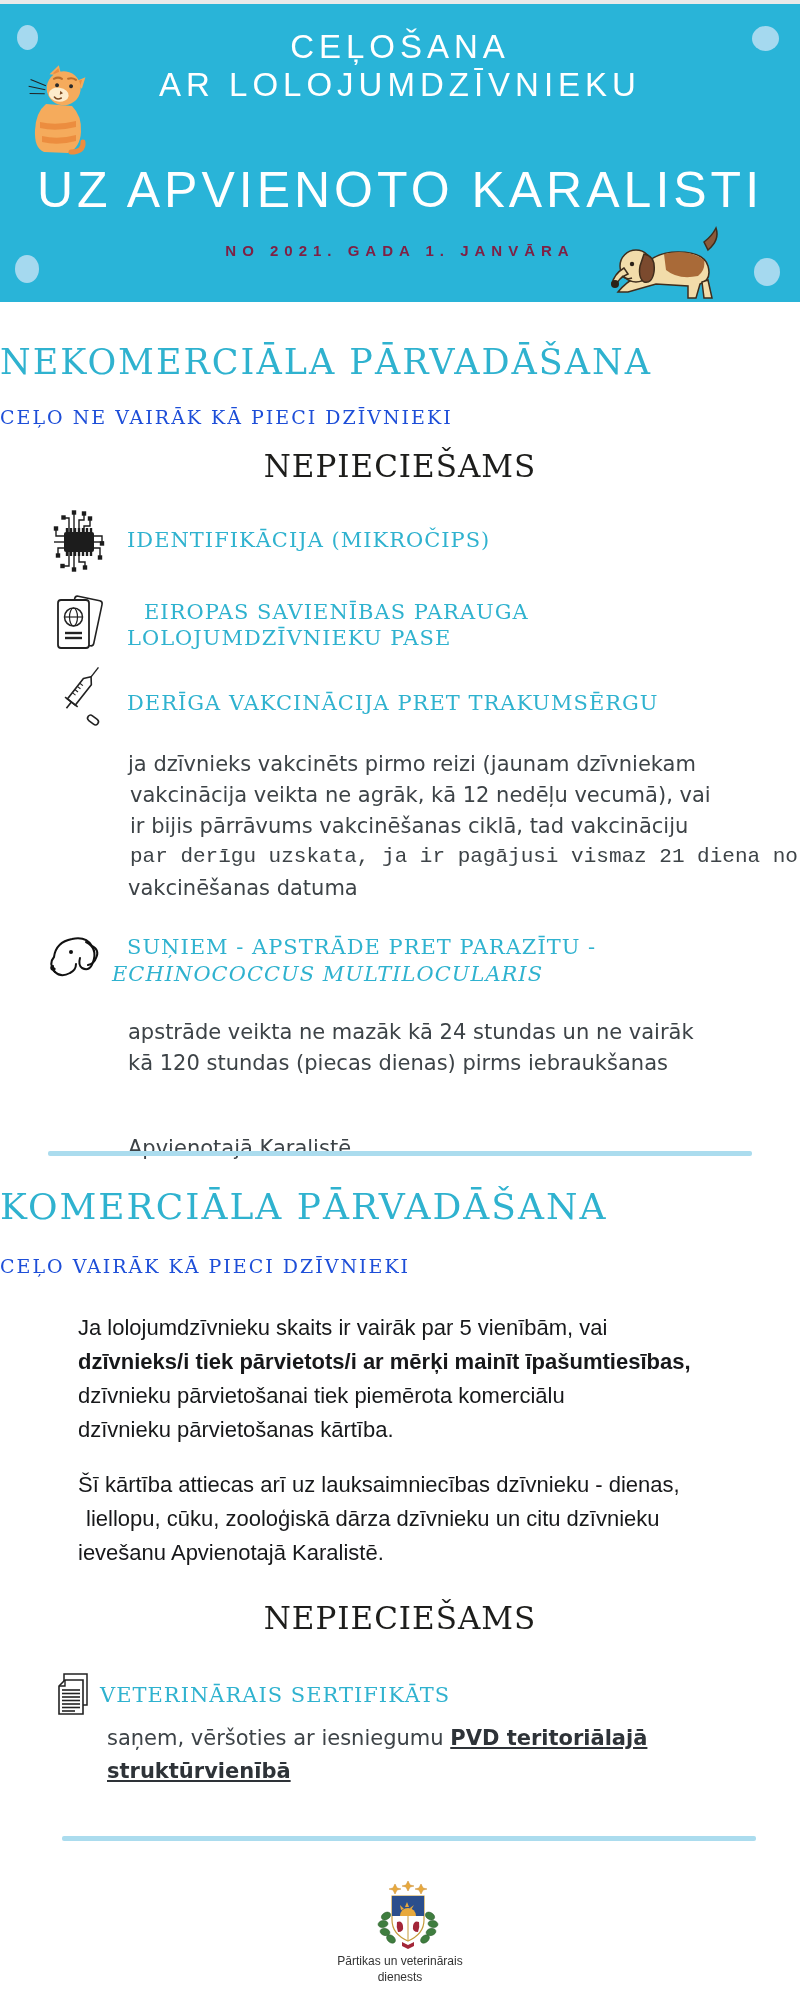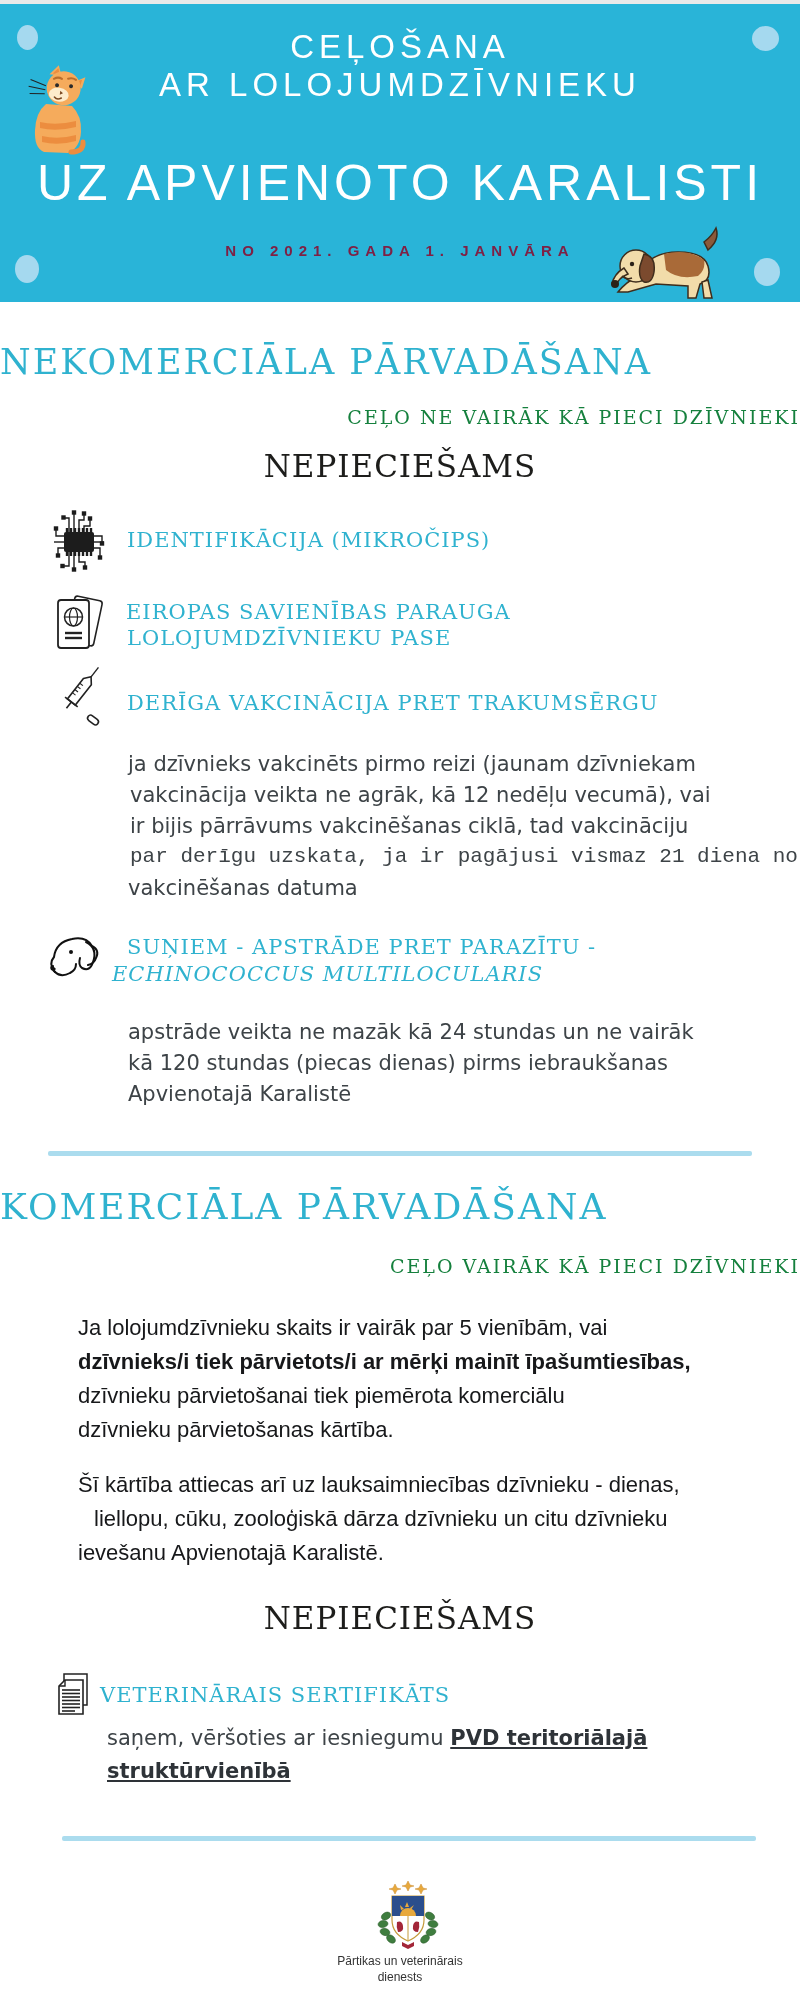--- a/index.html
+++ b/index.html
@@ -6,30 +6,30 @@
   body { background:#e9e9e9; font-family:"DejaVu Sans", sans-serif; }
   .poster { position:relative; width:800px; height:2000px; margin:4px auto; background:#ffffff; overflow:hidden; }
 
   
   .header { position:absolute; left:0; top:0; width:800px; height:298px; background:#29b4d8; }
   .deco-circle { position:absolute; background:#a5d9ef; border-radius:50%; }
   .hdr-title { position:absolute; left:0; right:0; text-align:center; color:#ffffff;
                font-family:"Liberation Sans", sans-serif; font-weight:400; }
   .hdr-line1 { top:24px; font-size:33px; letter-spacing:5px; }
   .hdr-line2 { top:62px; font-size:33px; letter-spacing:5px; }
-  .hdr-line3 { top:150px; font-size:50px; letter-spacing:4px;text-align:center; }
+  .hdr-line3 { top:157px; font-size:50px; letter-spacing:4px;text-align:center; }
   .hdr-date  { position:absolute; left:0; right:0; top:238px; text-align:center; color:#7e2145;
                font-family:"Liberation Sans", sans-serif; font-size:15px; letter-spacing:6px; font-weight:700; }
   .cat-wrap { position:absolute; left:26px; top:60px; }
   .dog-wrap { position:absolute; left:608px; top:218px; }
 
   
   .h-cyan { position:absolute; left:0; right:0; text-align:left; color:#2fb2cf;
             font-family:"DejaVu Serif", serif; letter-spacing:2px; }
-  .h-dark-sub { position:absolute; left:0; right:0; text-align:right; color:#15803d;
+  .h-dark-sub { position:absolute; left:0; right:0; text-align:left; color:#1d4ed8;
             font-family:"DejaVu Serif", serif; font-size:19px; letter-spacing:2px; }
   .h-required { position:absolute; left:0; right:0; text-align:center; color:#1d1d1b;
             font-family:"DejaVu Serif", serif; font-size:31px; letter-spacing:1px; }
 
   .item-label { position:absolute; color:#2fb2cf; font-family:"DejaVu Serif", serif;
                 font-size:21px; letter-spacing:1px; white-space:nowrap; }
   .item-label.italic { font-style:italic; }
 
   .note-line { position:absolute; color:#3d4347; font-family:"DejaVu Sans", sans-serif;
                font-size:21px; white-space:nowrap; }
@@ -165,21 +165,21 @@
         <rect x="16" y="6" width="28" height="46" rx="3" fill="#ffffff" stroke="#222" stroke-width="1.6"></rect>
       </g>
       <rect x="4" y="8" width="31" height="48" rx="3" fill="#ffffff" stroke="#222" stroke-width="1.8"></rect>
       <circle cx="19.5" cy="25" r="9" fill="none" stroke="#222" stroke-width="1.5"></circle>
       <ellipse cx="19.5" cy="25" rx="4" ry="9" fill="none" stroke="#222" stroke-width="1.2"></ellipse>
       <line x1="10.5" y1="25" x2="28.5" y2="25" stroke="#222" stroke-width="1.2"></line>
       <line x1="11" y1="41" x2="28" y2="41" stroke="#222" stroke-width="2.4"></line>
       <line x1="11" y1="46" x2="28" y2="46" stroke="#222" stroke-width="2.4"></line>
     </svg>
   </div>
-  <div class="item-label" style="left:126px; top:596px;">EIROPAS SAVIENĪBAS PARAUGA</div>
+  <div class="item-label" style="left:144px; top:596px;">EIROPAS SAVIENĪBAS PARAUGA</div>
   <div class="item-label" style="left:127px; top:622px;">LOLOJUMDZĪVNIEKU  PASE</div>
 
   <div class="icon-abs" style="left:58px; top:657px;">
     <svg width="44" height="68" viewBox="0 0 44 68">
       <g stroke="#222" fill="none" transform="rotate(38 22 30)">
         <line x1="22" y1="0" x2="22" y2="12" stroke-width="1.4"></line>
         <path d="M17 18 L22 12 L27 18 L27 44 L17 44 Z" stroke-width="1.6"></path>
         <line x1="17" y1="24" x2="21" y2="24" stroke-width="1.1"></line>
         <line x1="17" y1="28" x2="21" y2="28" stroke-width="1.1"></line>
         <line x1="17" y1="32" x2="21" y2="32" stroke-width="1.1"></line>
@@ -208,34 +208,34 @@
       </g>
       <circle cx="25" cy="20" r="2" fill="#111"></circle>
       <path d="M6 33 Q3 35 5 38 Q8 40 10 37 Z" fill="#111"></path>
     </svg>
   </div>
   <div class="item-label" style="left:127px; top:931px;">SUŅIEM - APSTRĀDE PRET PARAZĪTU -</div>
   <div class="item-label italic" style="left:112px; top:958px;">ECHINOCOCCUS MULTILOCULARIS</div>
 
   <div class="note-line" style="left:128px; top:1016px;">apstrāde veikta ne mazāk kā 24 stundas un ne vairāk</div>
   <div class="note-line" style="left:128px; top:1047px;">kā 120 stundas (piecas dienas)  pirms iebraukšanas</div>
-  <div class="note-line" style="left:128px; top:1078px;">Apvienotajā Karalistē</div>
+  <div class="note-line" style="left:128px; top:1132px;">Apvienotajā Karalistē</div>
 
   <div class="divider" style="left:48px; top:1147px; width:704px;"></div>
 
   <div class="h-cyan" style="top:1182px; font-size:36px;">KOMERCIĀLA PĀRVADĀŠANA</div>
   <div class="h-dark-sub" style="top:1251px;">CEĻO VAIRĀK KĀ PIECI DZĪVNIEKI</div>
 
   <div class="para-line" style="left:78px; top:1311px;">Ja lolojumdzīvnieku skaits ir  vairāk par 5 vienībām, vai</div>
   <div class="para-line" style="left:78px; top:1345px;font-weight:bold;">dzīvnieks/i  tiek pārvietots/i ar mērķi mainīt īpašumtiesības,</div>
   <div class="para-line" style="left:78px; top:1379px;">dzīvnieku pārvietošanai tiek piemērota komerciālu</div>
   <div class="para-line" style="left:78px; top:1413px;">dzīvnieku pārvietošanas kārtība.</div>
 
   <div class="para-line" style="left:78px; top:1468px;">Šī kārtība attiecas arī uz lauksaimniecības dzīvnieku - dienas,</div>
-  <div class="para-line" style="left:94px; top:1502px;">liellopu, cūku, zooloģiskā dārza dzīvnieku un citu dzīvnieku</div>
+  <div class="para-line" style="left:86px; top:1502px;">liellopu, cūku, zooloģiskā dārza dzīvnieku un citu dzīvnieku</div>
   <div class="para-line" style="left:78px; top:1536px;">ievešanu Apvienotajā Karalistē.</div>
 
   <div class="h-required" style="top:1596px;">NEPIECIEŠAMS</div>
 
   <div class="icon-abs" style="left:55px; top:1668px;">
     <svg width="36" height="44" viewBox="0 0 36 44">
       <rect x="9" y="2" width="23" height="31" fill="#ffffff" stroke="#222" stroke-width="1.5"></rect>
       <path d="M10 8 L4 14 L4 42 L28 42 L28 8 Z" fill="#ffffff" stroke="#222" stroke-width="1.6"></path>
       <path d="M10 8 L10 14 L4 14" fill="none" stroke="#222" stroke-width="1.4"></path>
       <g stroke="#222" stroke-width="1.6">

